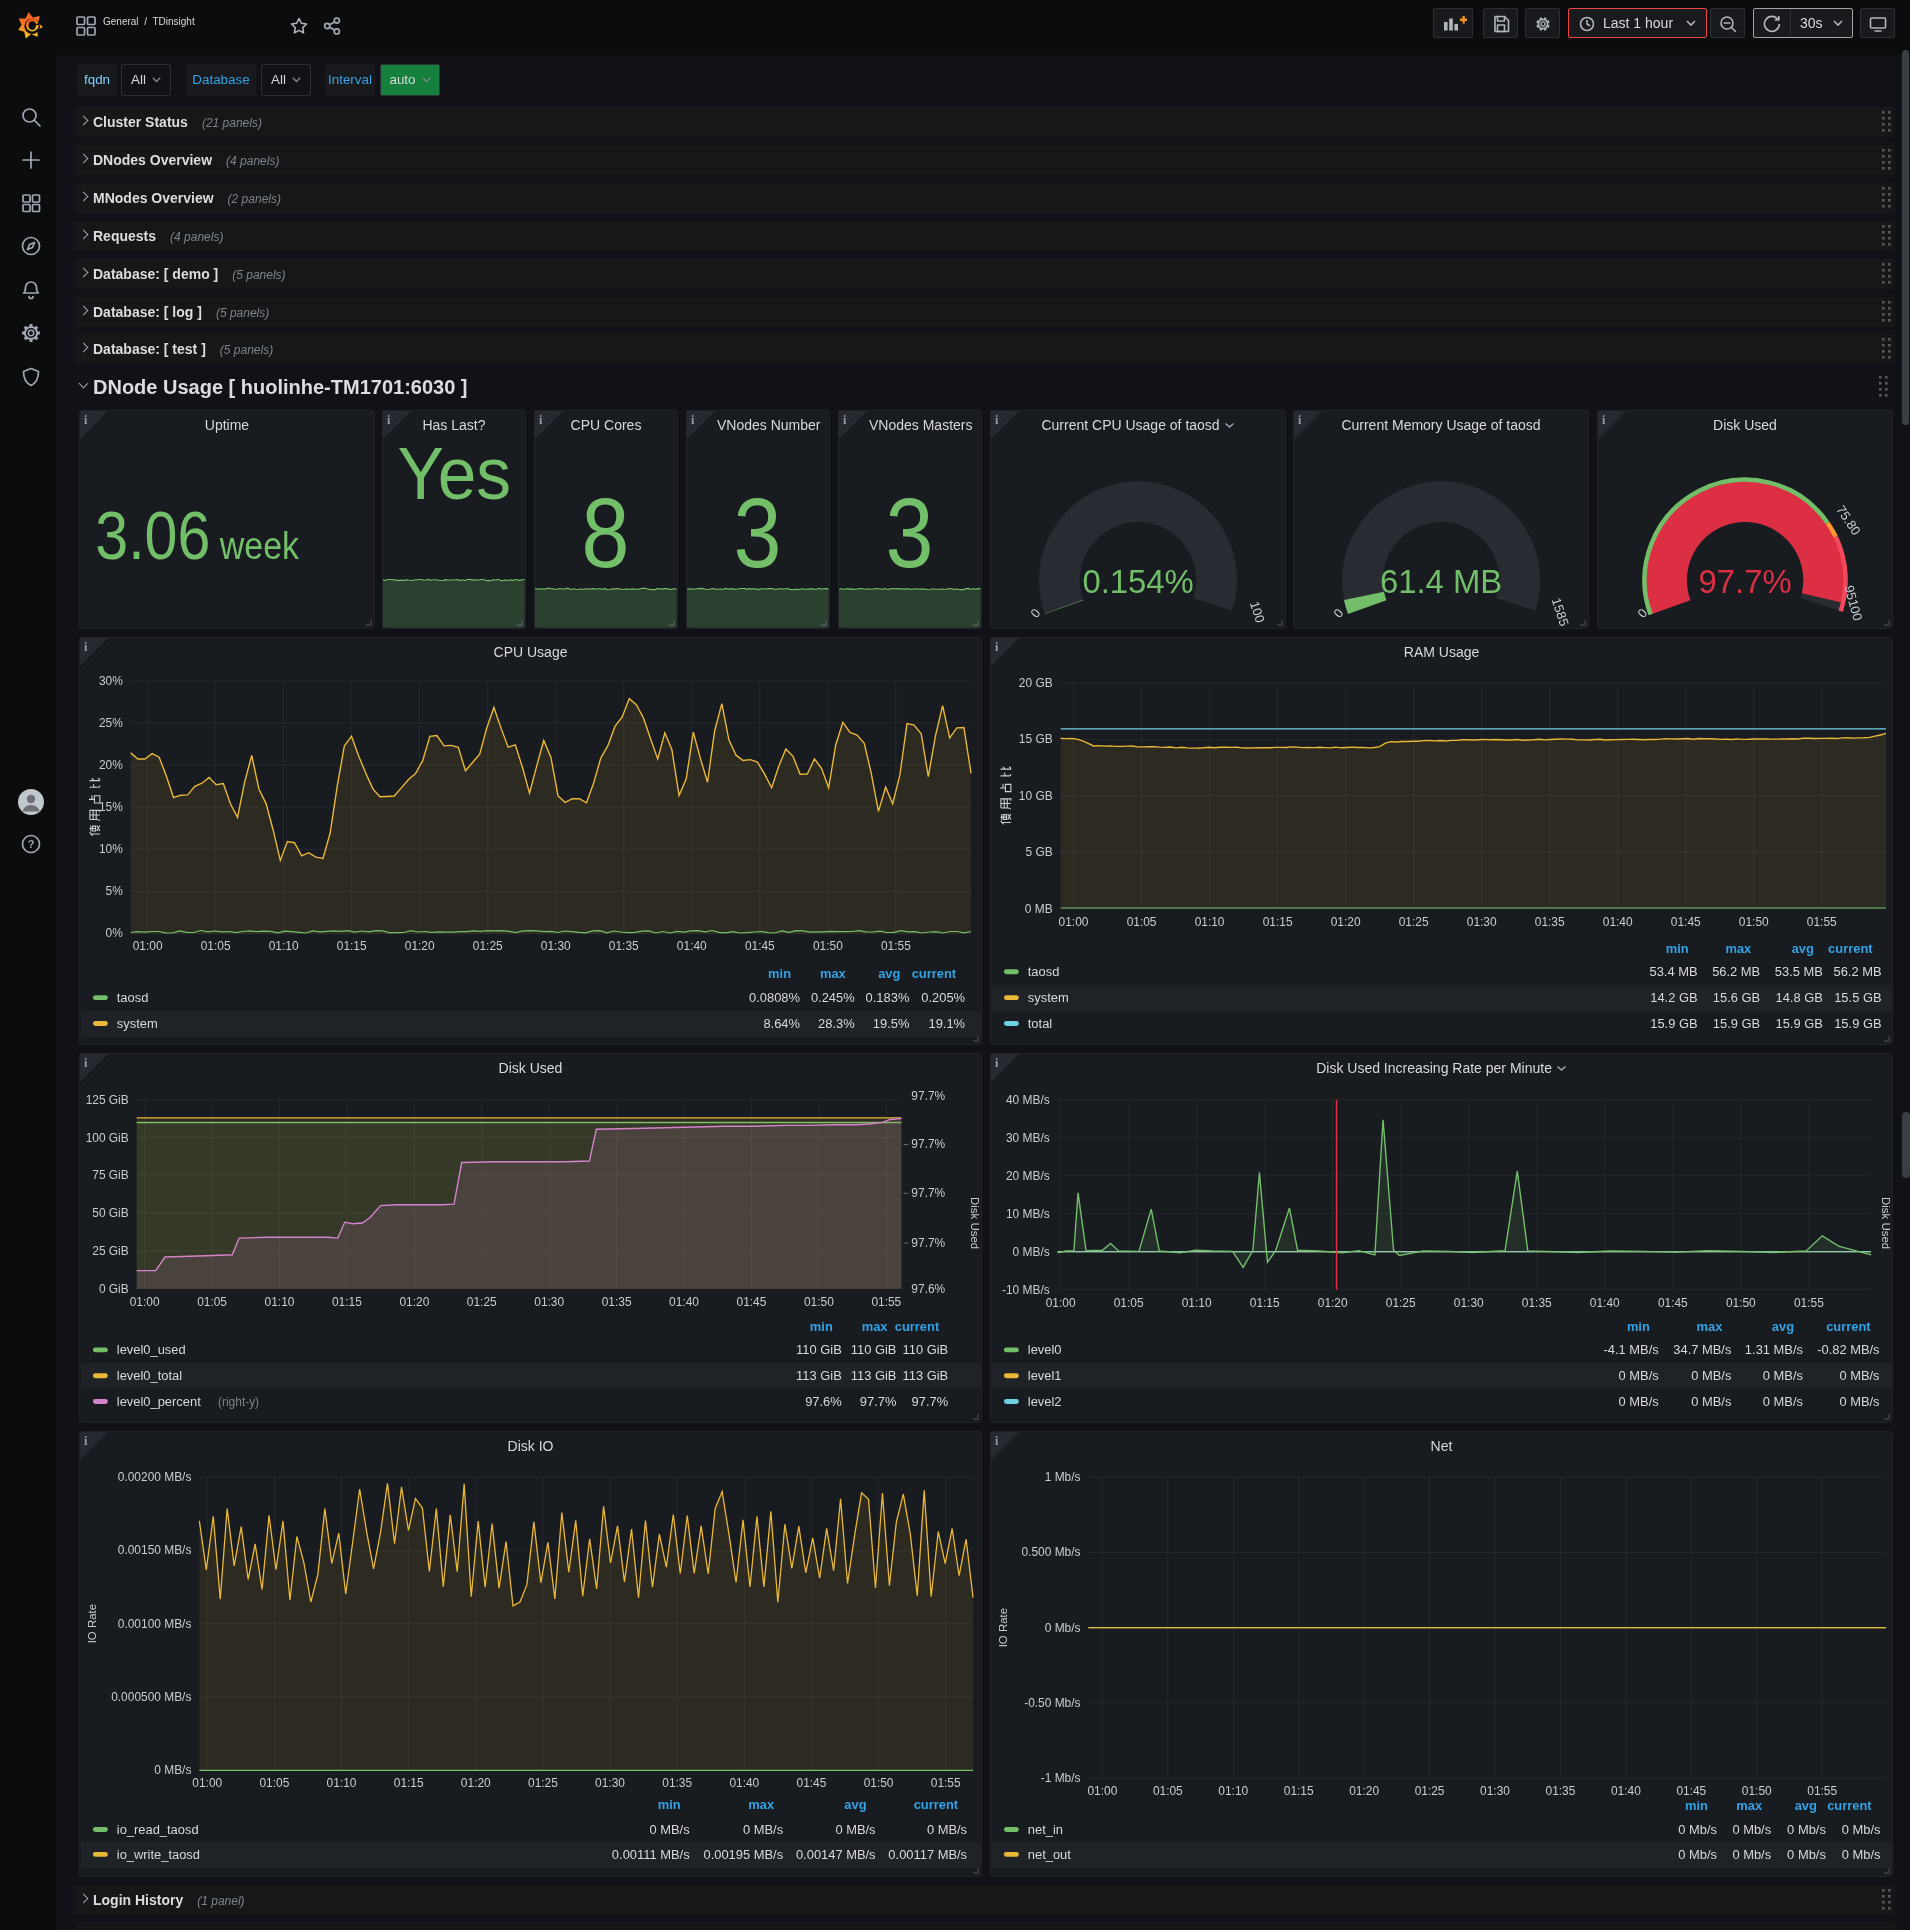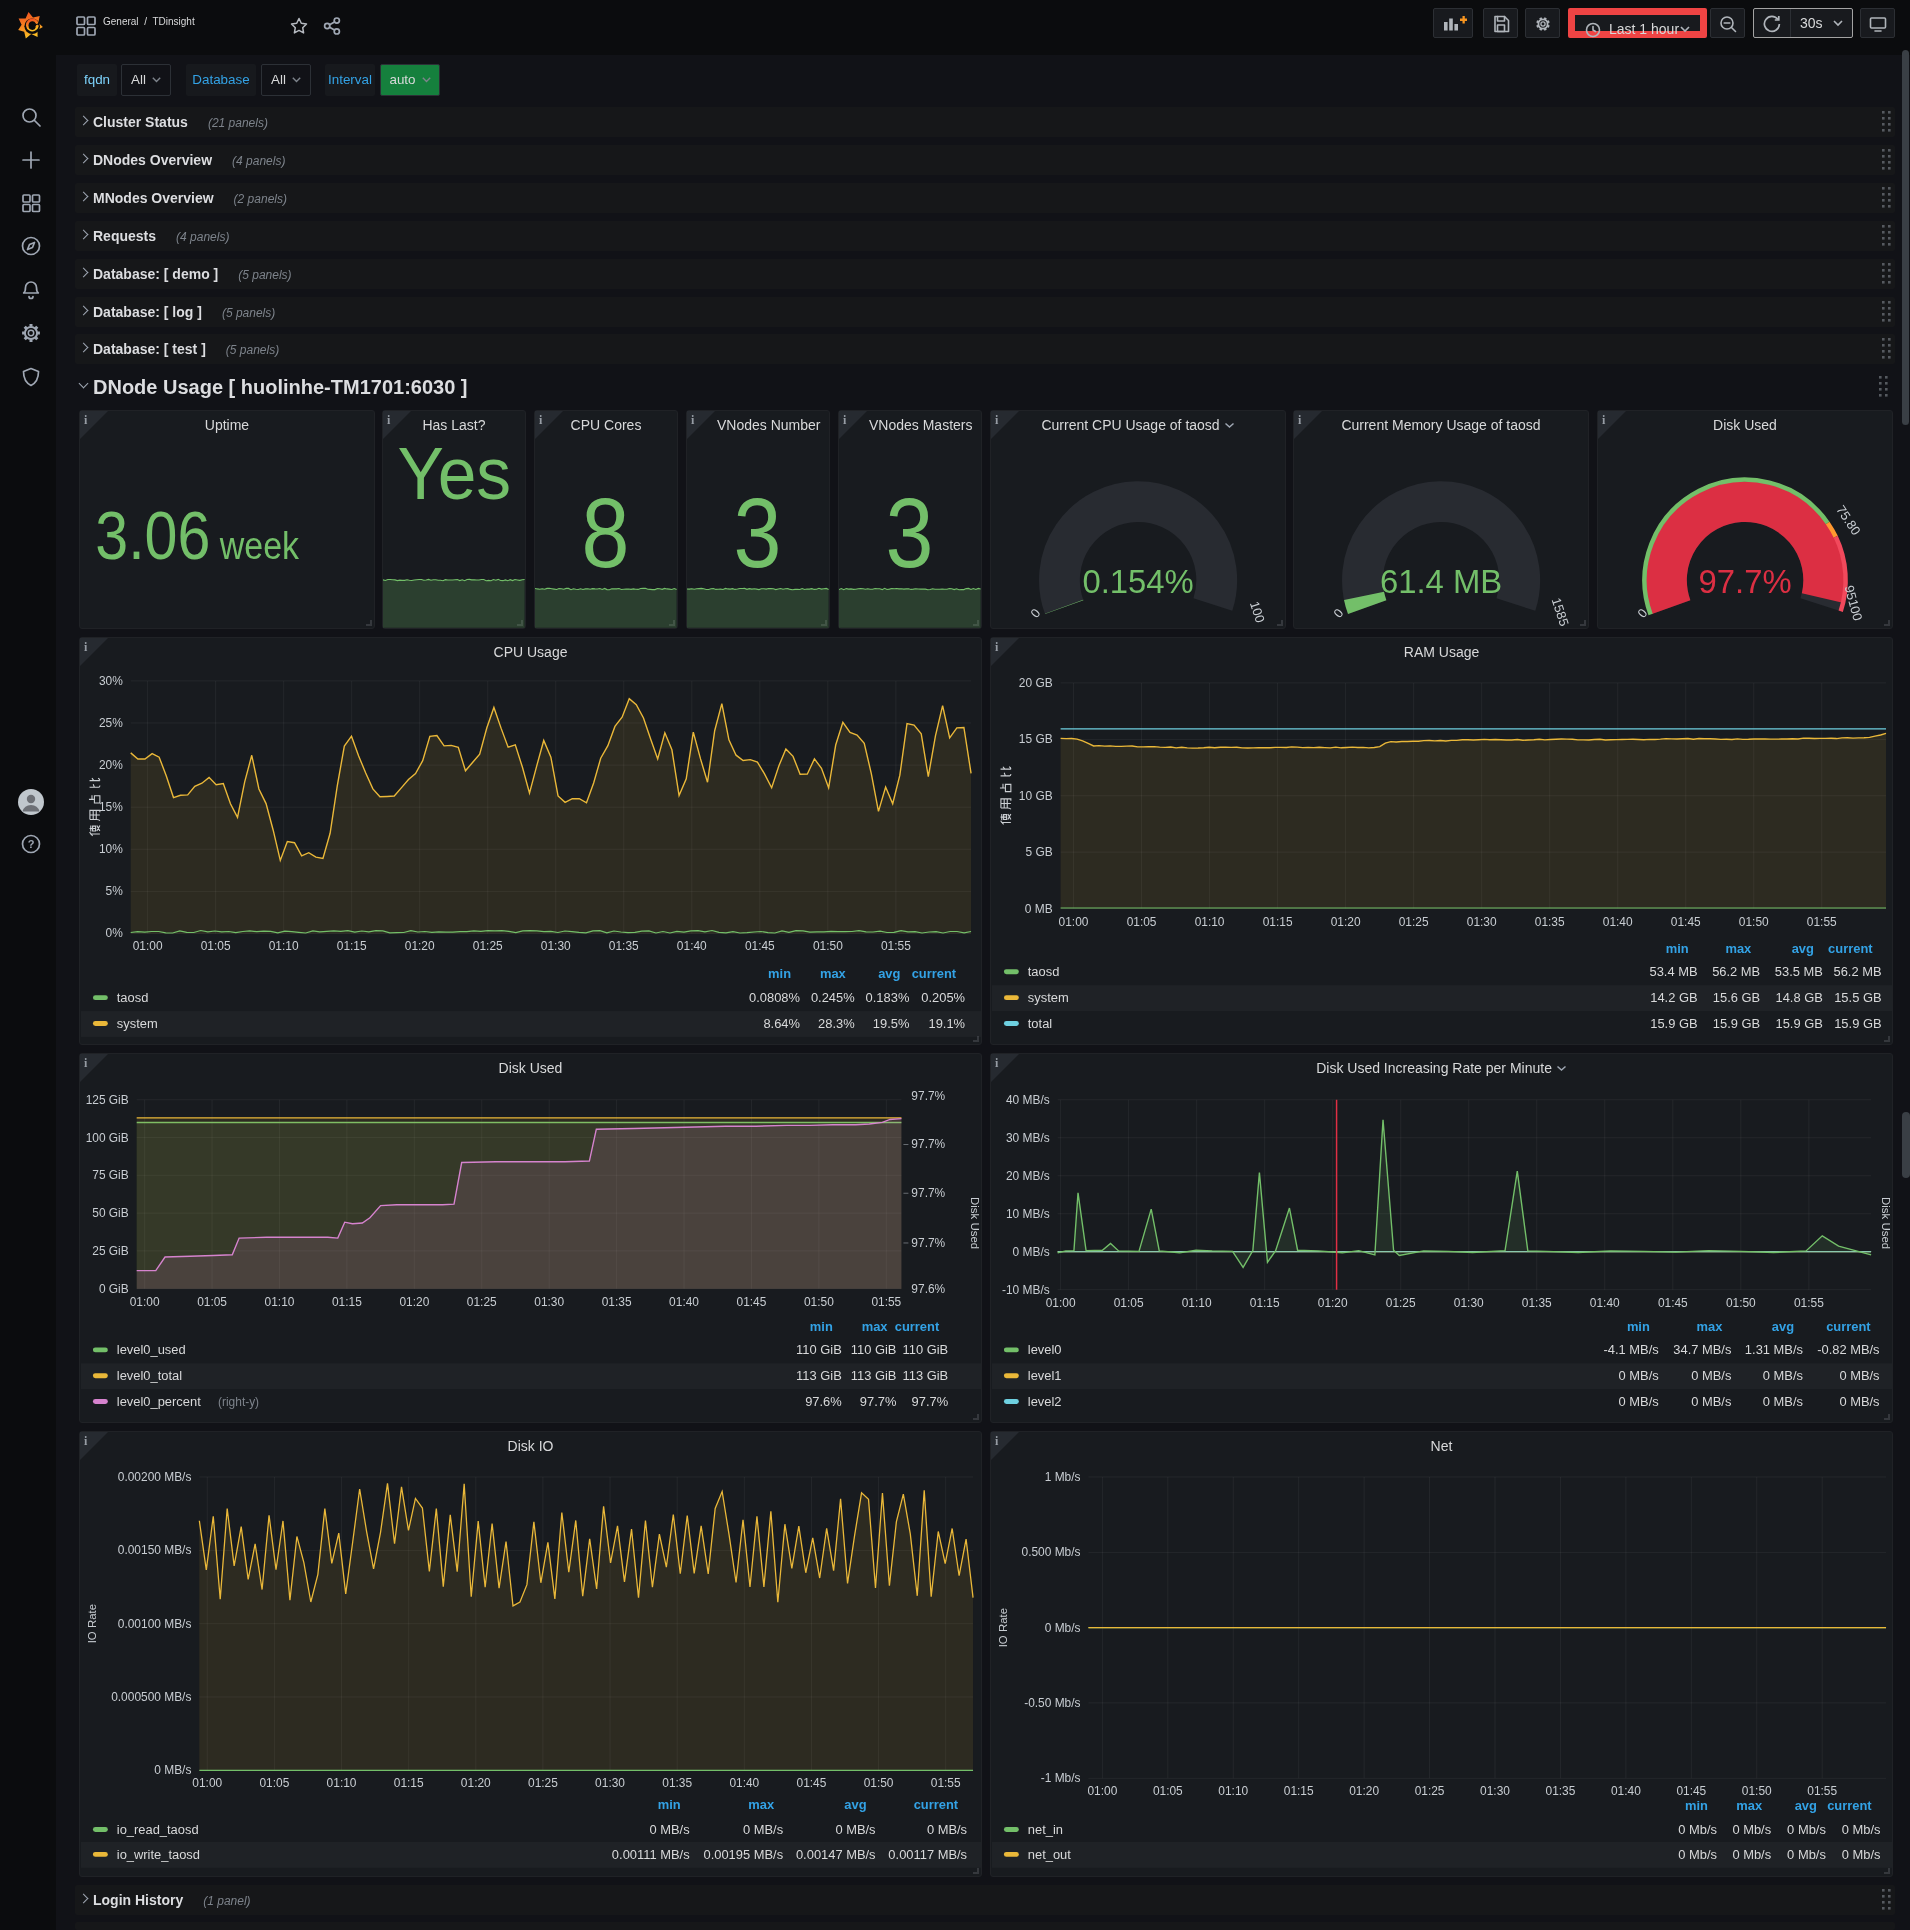--- a/index.html
+++ b/index.html
@@ -2,21 +2,21 @@
 <html><head><meta charset="utf-8"><style>
 *{margin:0;padding:0;box-sizing:border-box}
 html,body{width:1910px;height:1930px;background:#111217;font-family:"Liberation Sans",sans-serif;overflow:hidden;position:relative}
 .abs{position:absolute}
 .panel{position:absolute;background:#181b1f;border:1px solid #202226;border-radius:3px}
 .ptitle{position:absolute;top:0;left:30px;right:30px;height:28px;line-height:28px;text-align:center;font-size:14px;font-weight:500;color:#d8d9da;white-space:nowrap}
 .fold{position:absolute;top:0;left:0;width:0;height:0;border-top:28px solid #262a30;border-right:28px solid transparent}
 .fi{position:absolute;top:2px;left:4px;font-size:12px;font-weight:700;color:#979da5;font-family:"Liberation Serif",serif}
 .rowhdr{position:absolute;left:75px;width:1820px;height:30px;background:#161719;border-radius:2px}
 .rowhdr .tt{position:absolute;left:18px;top:0;height:30px;line-height:30px;font-size:14px;font-weight:600;color:#dcdde0;white-space:nowrap}
-.rowhdr .cnt{font-size:12px;font-style:italic;font-weight:400;color:#7d838b;padding-left:20px}
+.rowhdr .cnt{font-size:12px;font-style:italic;font-weight:400;color:#7d838b;padding-left:14px}
 .chev{position:absolute;left:5px;top:10px;width:7px;height:7px;border-right:1.6px solid #9fa7b3;border-bottom:1.6px solid #9fa7b3}
 .chev.r{transform:rotate(-45deg)}
 .chev.d{transform:rotate(45deg);top:8px}
 .dots{position:absolute;right:4px;top:4px;width:9px;height:21px}
 .corner{position:absolute;right:2px;bottom:2px;width:6px;height:6px;border-right:2px solid #35383d;border-bottom:2px solid #35383d}
 </style></head><body>
 <div class="abs" style="left:0;top:0;width:56px;height:1930px;background:#0b0c0e"></div>
 <svg class="abs" style="left:16px;top:11px" width="29" height="29" viewBox="0 0 29 29">
 <defs>
       <linearGradient id="glg" x1="0" y1="0" x2="0.25" y2="1">
@@ -102,21 +102,21 @@
       <rect x="5.5" y="10" width="7" height="6.5" fill="none" stroke="#b0b5bb" stroke-width="1.6" stroke-linecap="round" stroke-linejoin="round"></rect>
     </svg>
   </div>
 <div class="abs" style="left:1525px;top:8px;width:35px;height:30px;background:#181a1e;border:1px solid #2c2f34;border-radius:2px">
     <svg style="position:absolute;left:8px;top:6px" width="18" height="18" viewBox="0 0 18 18">
       <circle cx="9" cy="9" r="4.6" fill="none" stroke="#b0b5bb" stroke-width="1.8"></circle>
       <circle cx="9" cy="9" r="2.1" fill="none" stroke="#b0b5bb" stroke-width="1.3"></circle>
       <path d="M13.2,10.8 L15.3,11.6 M10.8,13.2 L11.6,15.3 M7.2,13.2 L6.4,15.3 M4.8,10.8 L2.7,11.6 M4.8,7.2 L2.7,6.4 M7.2,4.8 L6.4,2.7 M10.8,4.8 L11.6,2.7 M13.2,7.2 L15.3,6.4" stroke="#b0b5bb" stroke-width="2.4" fill="none"></path>
     </svg>
   </div>
-<div class="abs" style="left:1568px;top:8px;width:139px;height:30px;background:#181a1e;border:7px solid #ef4444;border-radius:2px">
+<div class="abs" style="left:1568px;top:8px;width:139px;height:30px;background:#181a1e;border:1px solid #ef4444;border-radius:2px">
     <svg style="position:absolute;left:10px;top:7px" width="16" height="16" viewBox="0 0 16 16">
       <circle cx="8" cy="8" r="6.5" fill="none" stroke="#b0b5bb" stroke-width="1.6" stroke-linecap="round" stroke-linejoin="round"></circle>
       <path d="M8 4.5 V8 l2.5 1.5" fill="none" stroke="#b0b5bb" stroke-width="1.6" stroke-linecap="round" stroke-linejoin="round"></path>
     </svg>
     <div style="position:absolute;left:34px;top:0;height:28px;line-height:28px;font-size:14px;font-weight:500;color:#d8d9da">Last 1 hour</div>
     <svg style="position:absolute;right:10px;top:11px" width="10" height="7" viewBox="0 0 10 7">
       <path d="M1 1 l4 4 4-4" fill="none" stroke="#b0b5bb" stroke-width="1.6"></path>
     </svg>
   </div>
 <div class="abs" style="left:1710px;top:8px;width:35px;height:30px;background:#181a1e;border:1px solid #2c2f34;border-radius:2px">

